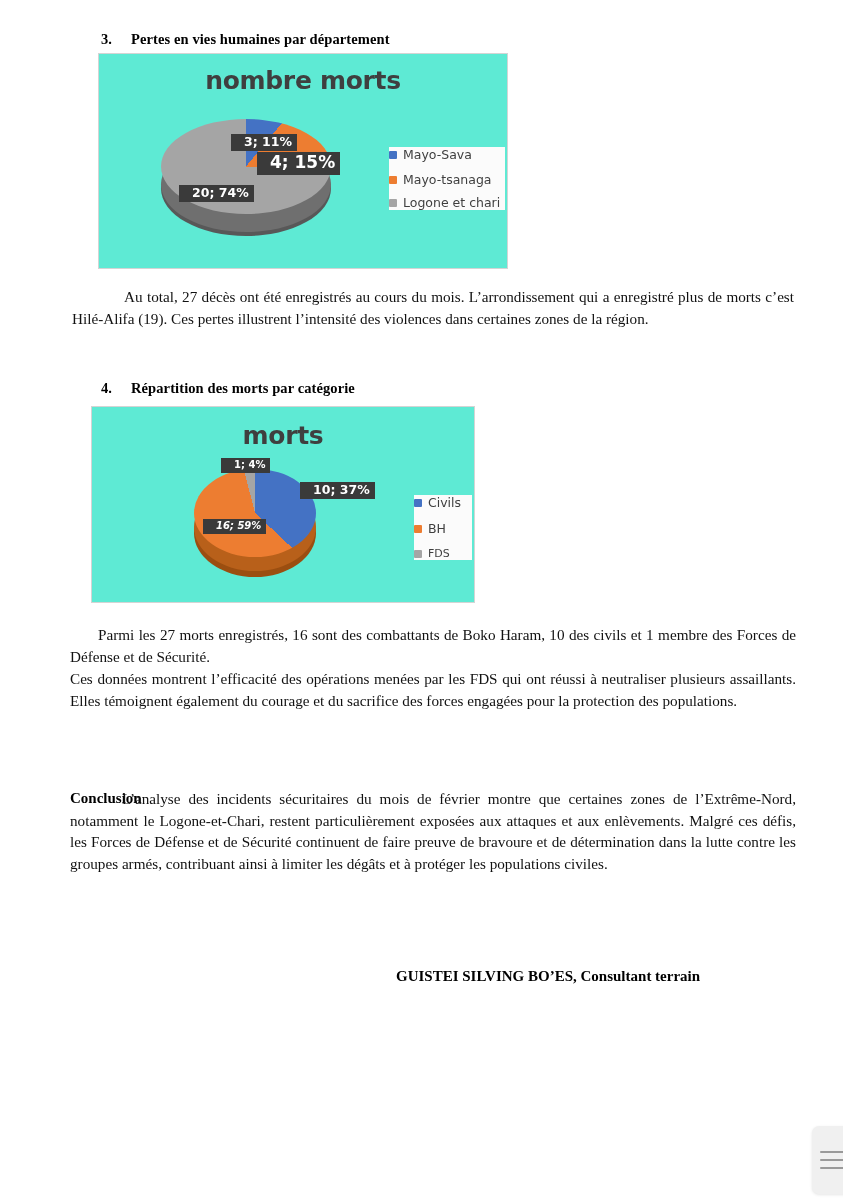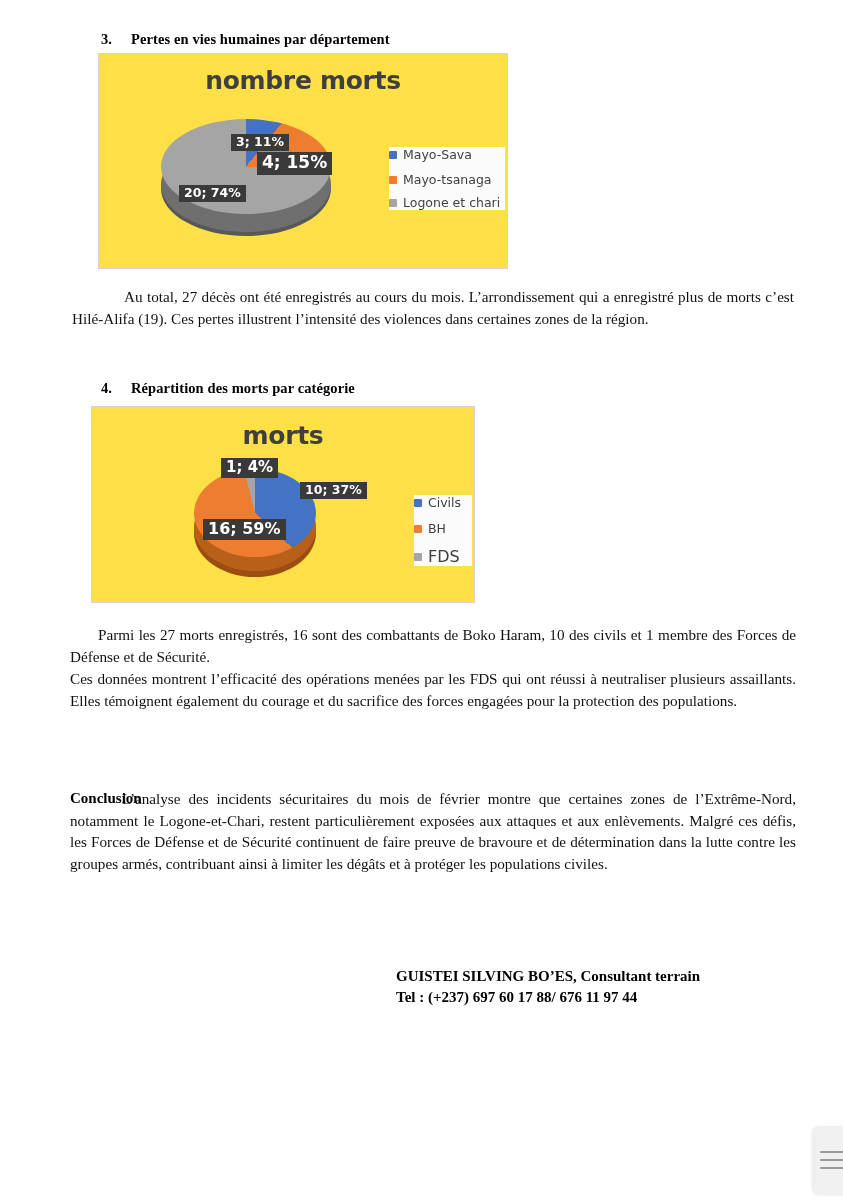--- a/index.html
+++ b/index.html
@@ -33,21 +33,21 @@
     color: #000;
   }
   .section-heading .num {
     display: inline-block;
     width: 30px;
   }
 
   
   .chart-frame {
     position: absolute;
-    background: #fde047;
+    background: #5eead4;
     border: 1px solid #d4d4d4;
     box-sizing: border-box;
   }
   .chart-title {
     position: absolute;
     left: 0;
     right: 0;
     text-align: center;
     font-family: "DejaVu Sans", "Liberation Sans", sans-serif;
     font-weight: bold;
@@ -70,21 +70,21 @@
     border-radius: 50%;
   }
 
   .data-label {
     position: absolute;
     background: #3a3a3a;
     color: #ffffff;
     font-family: "DejaVu Sans", "Liberation Sans", sans-serif;
     font-weight: bold;
     white-space: nowrap;
-    padding: 1px 5px 2px 5px;
+    padding: 1px 5px 2px 13px;
     line-height: 1.15;
   }
 
   .legend {
     position: absolute;
     background: #fbfbfb;
   }
   .legend-row {
     display: flex;
     align-items: center;
@@ -215,34 +215,34 @@
     <div class="pie-wrap" style="left:102px; top:62px; width:122px; height:110px;">
       <div class="pie-side" style="top:20px; width:122px; height:88px; background:#9B4E10;"></div>
       <div class="pie-side" style="top:14px; width:122px; height:88px; background:#B8601A;"></div>
       <div class="pie-top" style="width:122px; height:88px;
                   background: conic-gradient(
                     #4472C4 0deg 133.2deg,
                     #ED7D31 133.2deg 345.6deg,
                     #A5A5A5 345.6deg 360deg);"></div>
     </div>
 
-    <div class="data-label" style="left:129px; top:51px; font-size:15px;">1; 4%</div>
+    <div class="data-label" style="left:129px; top:51px; font-size:10px;">1; 4%</div>
     <div class="data-label" style="left:208px; top:75px; font-size:12.5px;">10; 37%</div>
-    <div class="data-label" style="left:111px; top:112px; font-size:16px;">16; 59%</div>
+    <div class="data-label" style="left:111px; top:112px; font-size:10px;font-style:italic;">16; 59%</div>
 
     <div class="legend" style="left:322px; top:88px; width:58px;">
       <div class="legend-row" style="font-size:12.5px; margin-bottom:11px;">
         <span class="legend-swatch" style="width:8px; height:8px; background:#4472C4; margin-right:6px;"></span>
         <span>Civils</span>
       </div>
       <div class="legend-row" style="font-size:12.5px; margin-bottom:11px;">
         <span class="legend-swatch" style="width:8px; height:8px; background:#ED7D31; margin-right:6px;"></span>
         <span>BH</span>
       </div>
-      <div class="legend-row" style="font-size:16px;align-items:center;">
+      <div class="legend-row" style="font-size:11px;align-items:center;">
         <span class="legend-swatch" style="width:8px; height:8px; background:#A5A5A5; margin-right:6px;"></span>
         <span>FDS</span>
       </div>
     </div>
   </div>
 
   <div class="para" style="left:70px; top:624px; width:726px;">
     <span class="indent-sm"></span><span>Parmi les 27 morts enregistrés, 16 sont des combattants de Boko Haram, 10 des civils et 1 membre des Forces de Défense et de Sécurité.</span>
   </div>
 
@@ -251,21 +251,20 @@
   </div>
 
   <div class="conclusion-title" style="left:70px; top:766px;">Conclusion</div>
 
   <div class="para" style="left:70px; top:788px; width:726px;">
     <span class="indent"></span><span>L’analyse des incidents sécuritaires du mois de février montre que certaines zones de l’Extrême-Nord, notamment le Logone-et-Chari, restent particulièrement exposées aux attaques et aux enlèvements. Malgré ces défis, les Forces de Défense et de Sécurité continuent de faire preuve de bravoure et de détermination dans la lutte contre les groupes armés, contribuant ainsi à limiter les dégâts et à protéger les populations civiles.</span>
   </div>
 
   <div class="signature" style="left:396px; top:966px; width:398px;">
     <span class="sig-line">GUISTEI SILVING BO’ES, Consultant terrain</span>
-    <span class="sig-line">Tel : (+237) 697 60 17 88/ 676 11 97 44</span>
   </div>
 
   <div class="float-widget" style="left:812px; top:1126px; width:40px; height:68px;">
     <span class="bar"></span>
     <span class="bar"></span>
     <span class="bar"></span>
   </div>
 
 </div>
 

